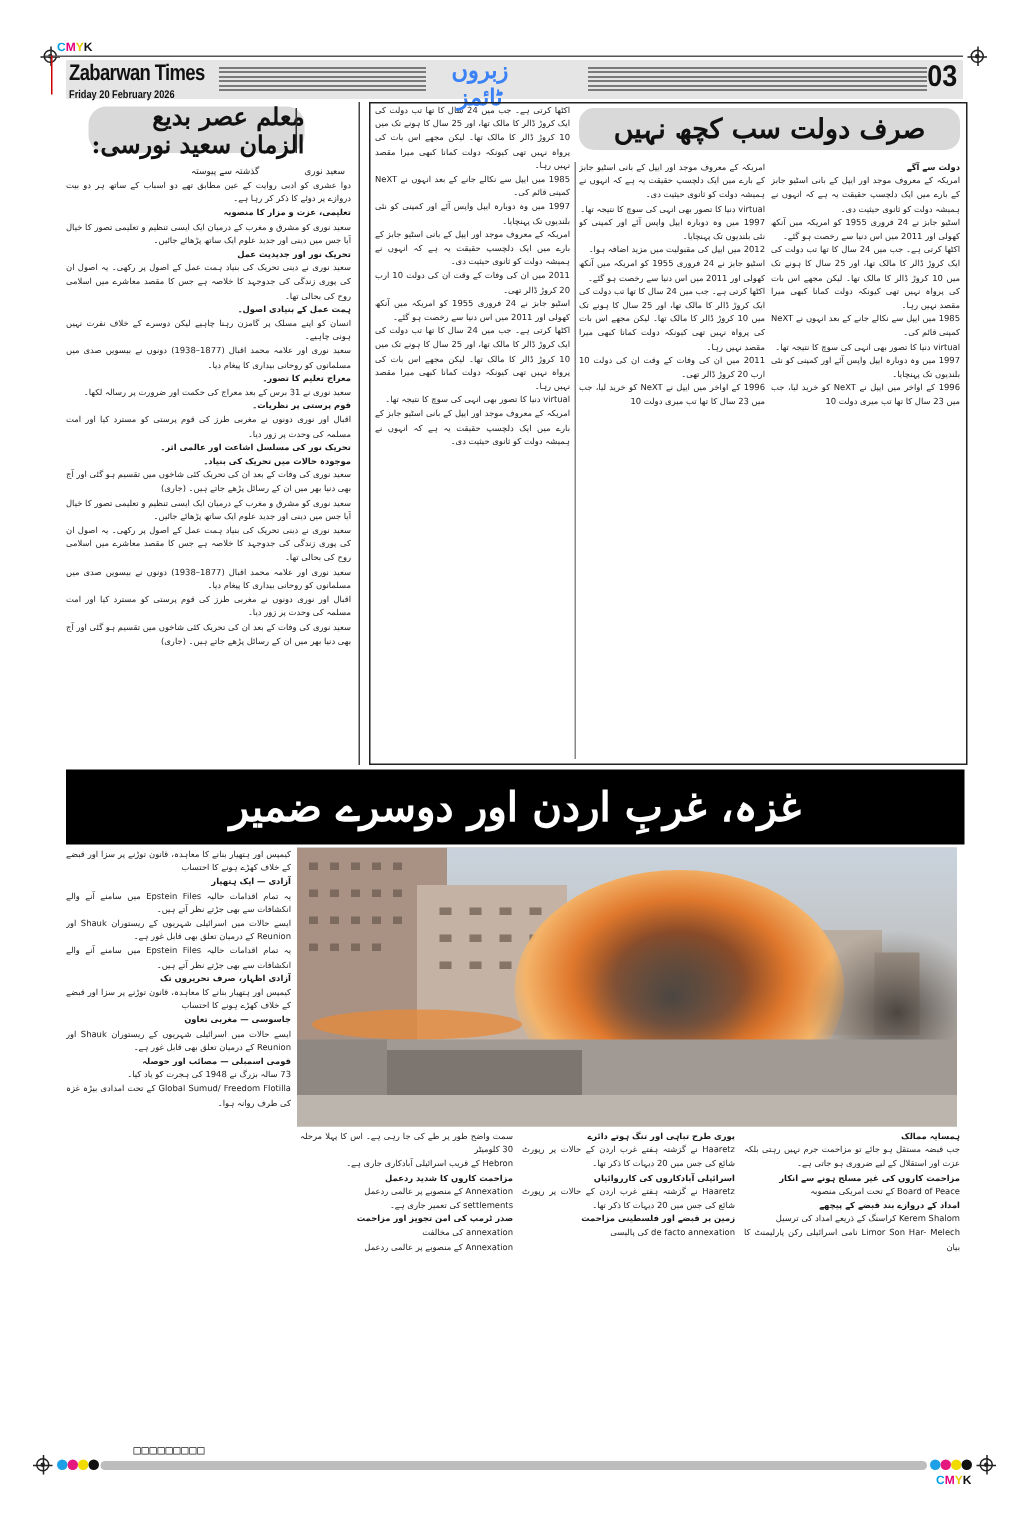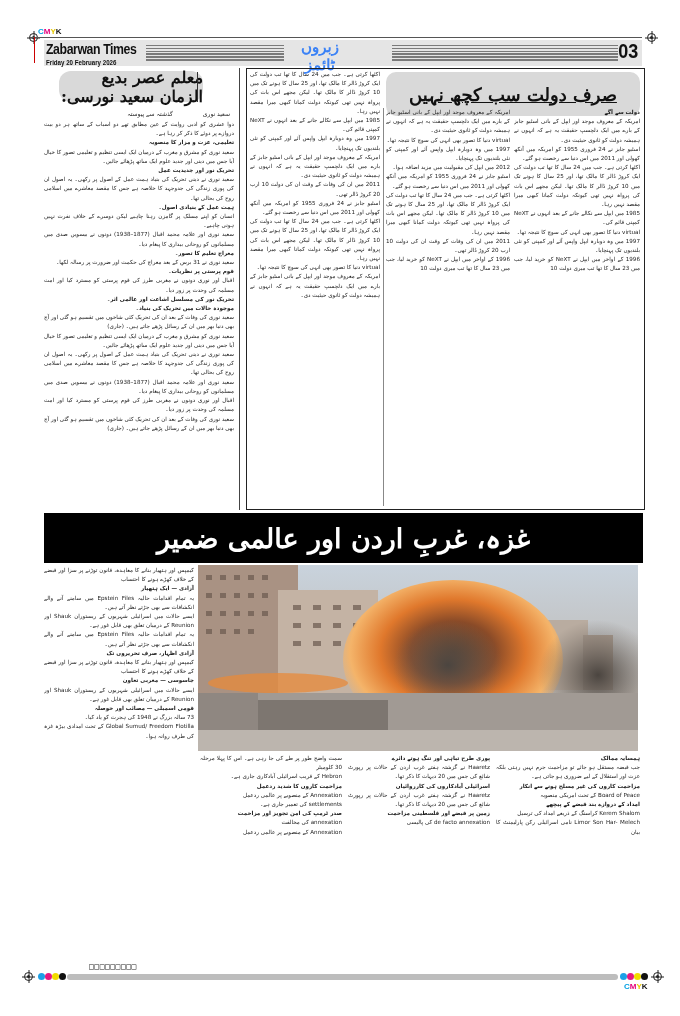--- a/index.html
+++ b/index.html
@@ -97,21 +97,21 @@
   <p class="sub">موجودہ حالات میں تحریک کی بنیاد۔</p>
   <p>سعید نوری کی وفات کے بعد ان کی تحریک کئی شاخوں میں تقسیم ہو گئی اور آج بھی دنیا بھر میں ان کے رسائل پڑھے جاتے ہیں۔ (جاری)</p>
   <p>سعید نوری کو مشرق و مغرب کے درمیان ایک ایسی تنظیم و تعلیمی تصور کا خیال آیا جس میں دینی اور جدید علوم ایک ساتھ پڑھائے جائیں۔</p>
   <p>سعید نوری نے دینی تحریک کی بنیاد ہمت عمل کے اصول پر رکھی۔ یہ اصول ان کی پوری زندگی کی جدوجہد کا خلاصہ ہے جس کا مقصد معاشرے میں اسلامی روح کی بحالی تھا۔</p>
   <p>سعید نوری اور علامہ محمد اقبال (1877–1938) دونوں نے بیسویں صدی میں مسلمانوں کو روحانی بیداری کا پیغام دیا۔</p>
   <p>اقبال اور نوری دونوں نے مغربی طرز کی قوم پرستی کو مسترد کیا اور امت مسلمہ کی وحدت پر زور دیا۔</p>
   <p>سعید نوری کی وفات کے بعد ان کی تحریک کئی شاخوں میں تقسیم ہو گئی اور آج بھی دنیا بھر میں ان کے رسائل پڑھے جاتے ہیں۔ (جاری)</p>
 </div>
 
 <div class="box" style="left:246px; top:68px; width:397px; height:440px;"></div>
-<div class="pill" style="left:386px; top:72px; width:254px; height:44px; font-size:18px; border-radius:10px;text-decoration:underline;">
+<div class="pill" style="left:386px; top:72px; width:254px; height:28px; font-size:18px; border-radius:10px;">
   <span>صرف دولت سب کچھ نہیں</span>
 </div>
 <div class="col" style="left:250px; top:70px; width:130px; height:436px; border-right:0;">
   <p>اکٹھا کرتی ہے۔ جب میں 24 سال کا تھا تب دولت کی ایک کروڑ ڈالر کا مالک تھا، اور 25 سال کا ہونے تک میں 10 کروڑ ڈالر کا مالک تھا۔ لیکن مجھے اس بات کی پرواہ نہیں تھی کیونکہ دولت کمانا کبھی میرا مقصد نہیں رہا۔</p>
   <p>1985 میں ایپل سے نکالے جانے کے بعد انہوں نے NeXT کمپنی قائم کی۔</p>
   <p>1997 میں وہ دوبارہ ایپل واپس آئے اور کمپنی کو نئی بلندیوں تک پہنچایا۔</p>
   <p>امریکہ کے معروف موجد اور ایپل کے بانی اسٹیو جابز کے بارے میں ایک دلچسپ حقیقت یہ ہے کہ انہوں نے ہمیشہ دولت کو ثانوی حیثیت دی۔</p>
   <p>2011 میں ان کی وفات کے وقت ان کی دولت 10 ارب 20 کروڑ ڈالر تھی۔</p>
   <p>اسٹیو جابز نے 24 فروری 1955 کو امریکہ میں آنکھ کھولی اور 2011 میں اس دنیا سے رخصت ہو گئے۔</p>
   <p>اکٹھا کرتی ہے۔ جب میں 24 سال کا تھا تب دولت کی ایک کروڑ ڈالر کا مالک تھا، اور 25 سال کا ہونے تک میں 10 کروڑ ڈالر کا مالک تھا۔ لیکن مجھے اس بات کی پرواہ نہیں تھی کیونکہ دولت کمانا کبھی میرا مقصد نہیں رہا۔</p>
@@ -135,21 +135,21 @@
   <p>اسٹیو جابز نے 24 فروری 1955 کو امریکہ میں آنکھ کھولی اور 2011 میں اس دنیا سے رخصت ہو گئے۔</p>
   <p>اکٹھا کرتی ہے۔ جب میں 24 سال کا تھا تب دولت کی ایک کروڑ ڈالر کا مالک تھا، اور 25 سال کا ہونے تک میں 10 کروڑ ڈالر کا مالک تھا۔ لیکن مجھے اس بات کی پرواہ نہیں تھی کیونکہ دولت کمانا کبھی میرا مقصد نہیں رہا۔</p>
   <p>1985 میں ایپل سے نکالے جانے کے بعد انہوں نے NeXT کمپنی قائم کی۔</p>
   <p>virtual دنیا کا تصور بھی انہی کی سوچ کا نتیجہ تھا۔</p>
   <p>1997 میں وہ دوبارہ ایپل واپس آئے اور کمپنی کو نئی بلندیوں تک پہنچایا۔</p>
   <p>1996 کے اواخر میں ایپل نے NeXT کو خرید لیا، جب میں 23 سال کا تھا تب میری دولت 10</p>
 </div>
 <div class="vline" style="left:239px; top:68px; height:442px; background:#444;"></div>
 
 <div class="black-band">
-  <span>غزہ، غربِ اردن اور عالمی ضمیر</span>
+  <span>غزہ، غربِ اردن اور دوسرے ضمیر</span>
 </div>
 
 <div class="photo" title="Explosion among residential buildings">
   <svg width="440" height="186" viewBox="0 0 440 186" xmlns="http://www.w3.org/2000/svg">
     <defs>
       <linearGradient id="sky" x1="0" y1="0" x2="0" y2="1">
         <stop offset="0" stop-color="#c9d3dd"></stop>
           <stop offset="1" stop-color="#b7a99b"></stop>
       </linearGradient>
       <radialGradient id="fire" cx="0.5" cy="0.45" r="0.55">

